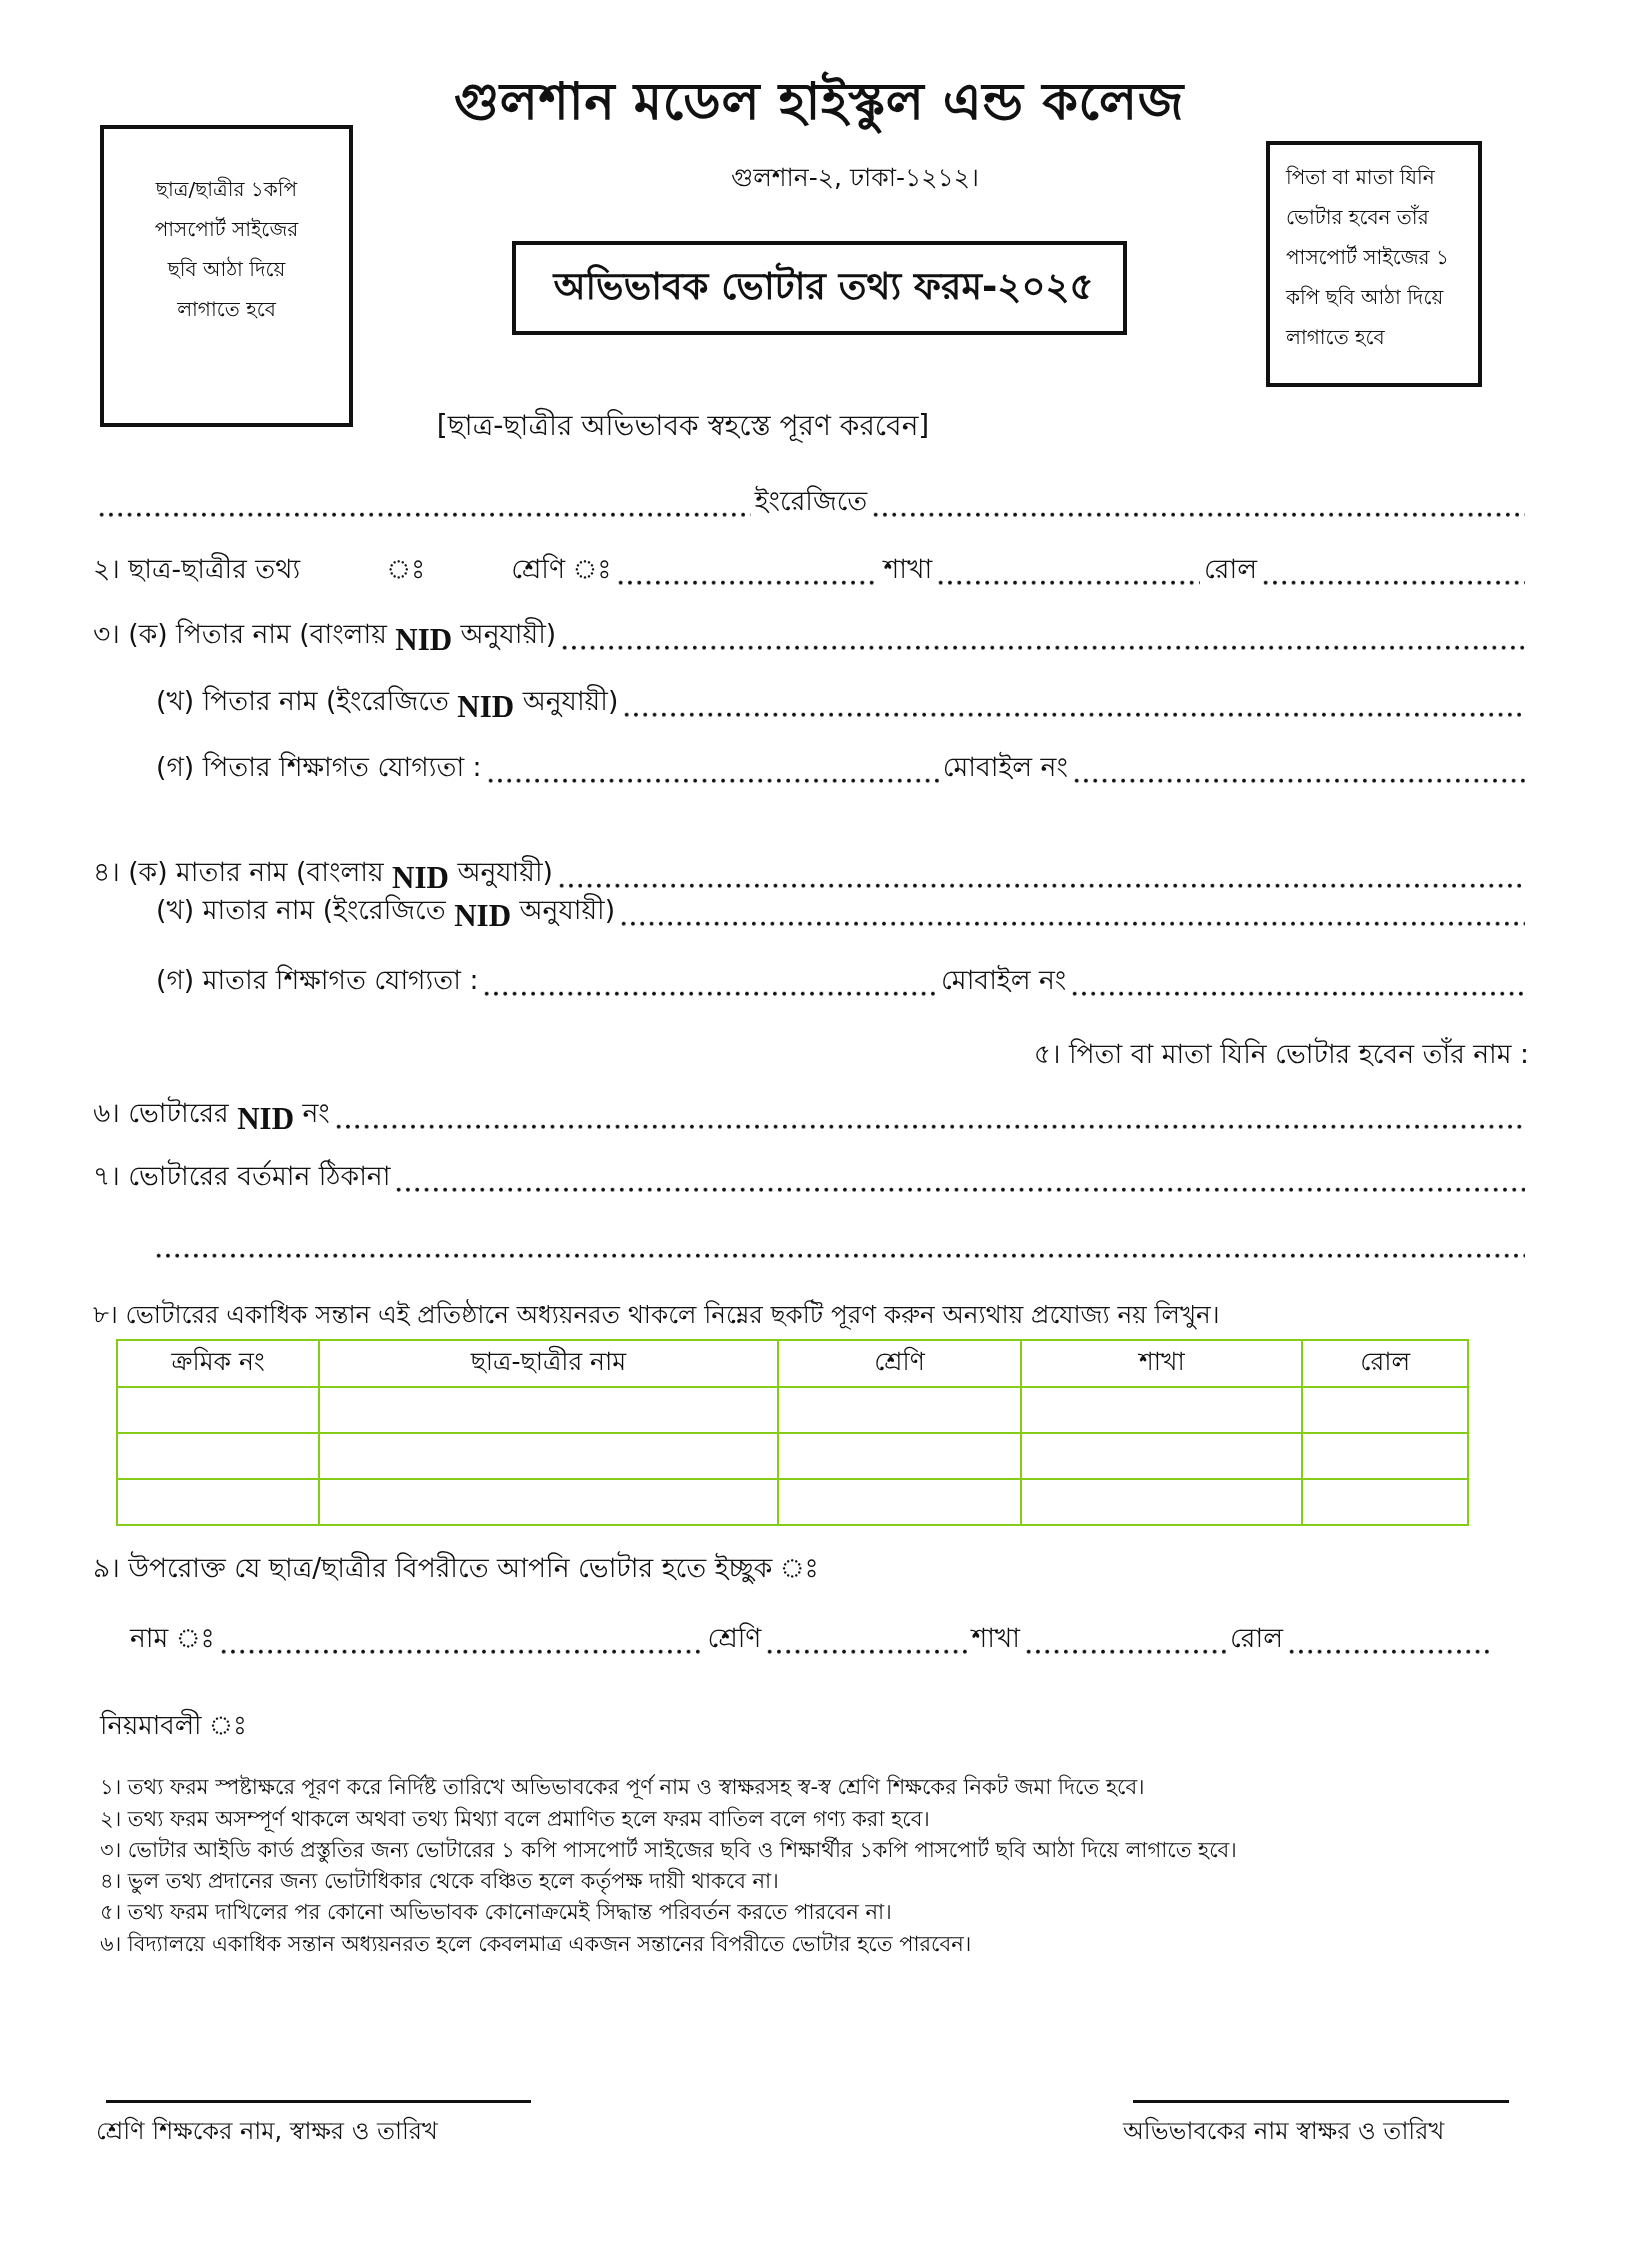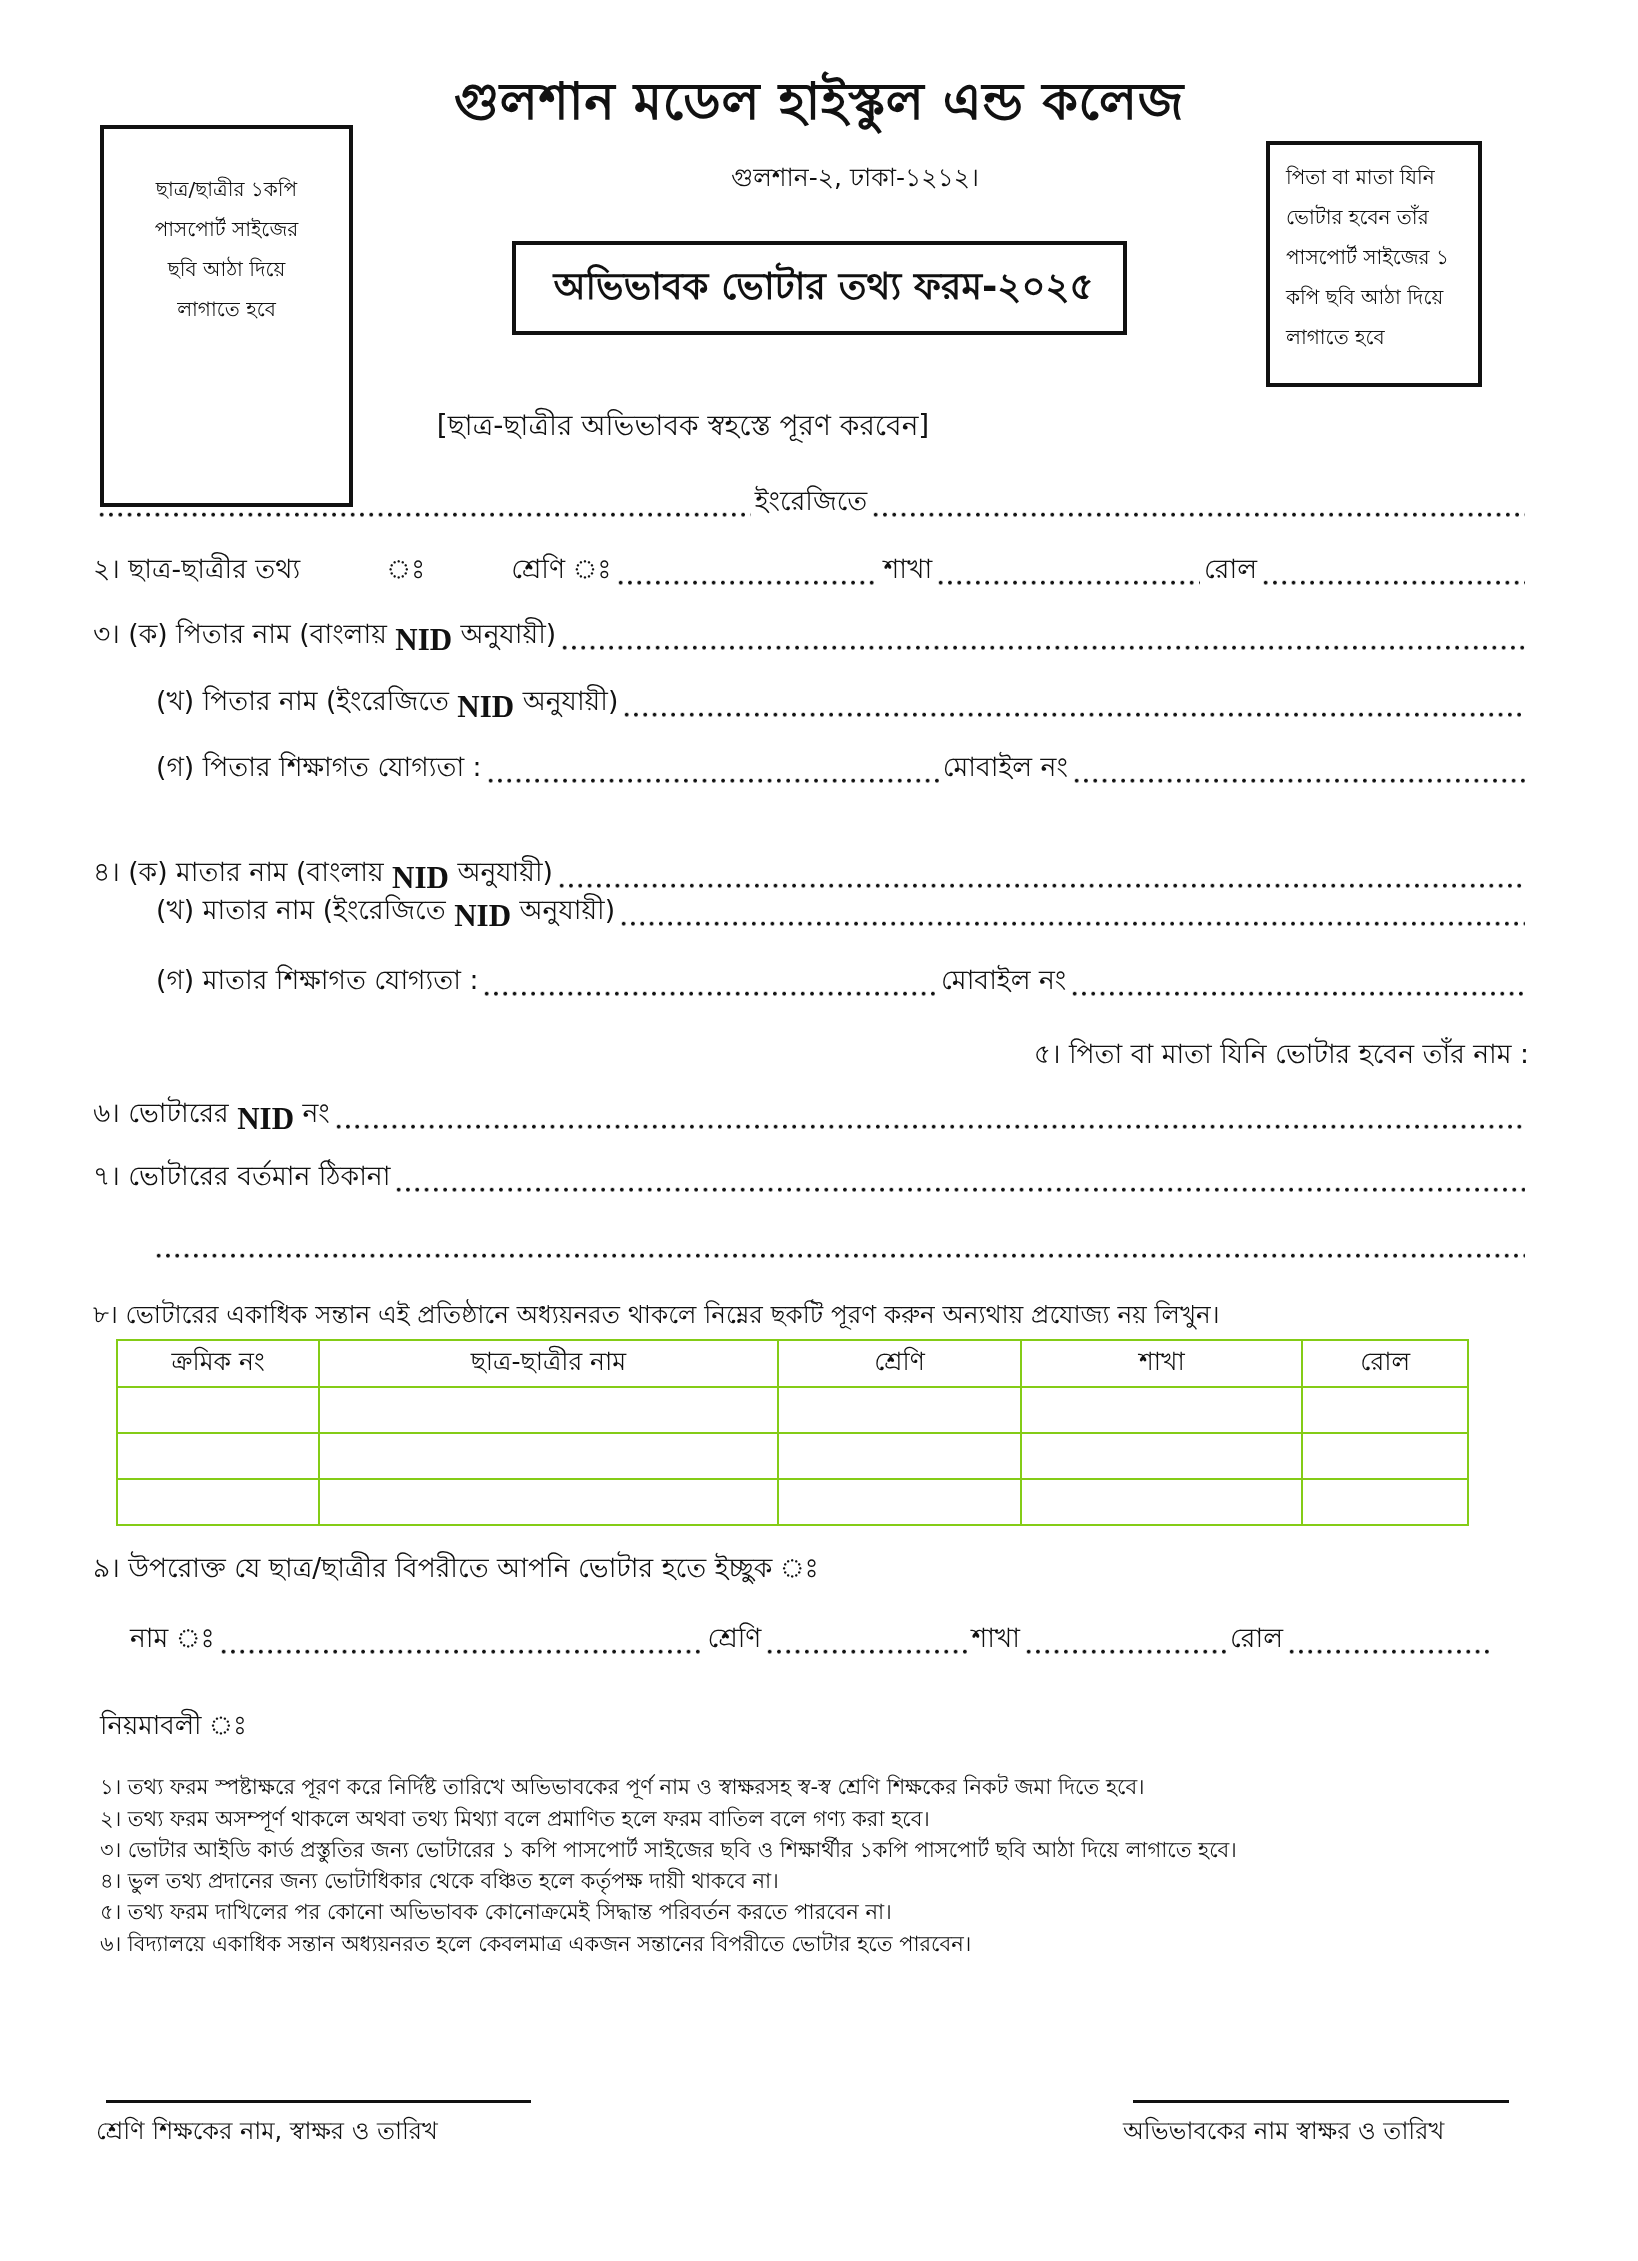--- a/index.html
+++ b/index.html
@@ -10,21 +10,21 @@
   .abs { position: absolute; }
   .school-name {
     left: 0; width: 1638px; top: 63px; text-align: center;
     font-size: 51px; font-weight: bold; letter-spacing: 0.7px; white-space: nowrap;
   }
   .address { left: 4px; width: 1638px; top: 158px; text-align: center; font-size: 25px; margin-left: 32px; }
   .photo-box {
     border: 4px solid #111; box-sizing: border-box;
     font-size: 20px; line-height: 40px; text-align: center;
   }
-  .photo-left { left: 100px; top: 125px; width: 253px; height: 382px; padding-top: 40px; }
+  .photo-left { left: 100px; top: 125px; width: 253px; height: 302px; padding-top: 40px; }
   .photo-right { left: 1266px; top: 141px; width: 216px; height: 246px; padding: 12px 9.3px 0 16px; text-align: left; }
   .title-box {
     left: 512px; top: 241px; width: 615px; height: 94px; border: 4px solid #111; box-sizing: border-box;
     display: flex; align-items: center; justify-content: center;
     font-size: 37px; font-weight: bold; white-space: nowrap; padding-left: 8px;
   }
   .instruction { left: 0; width: 1366px; top: 404px; text-align: center; font-size: 28px; }
   .row {
     left: 93px; width: 1436px; display: flex; align-items: flex-end;
     font-size: 26.6px; white-space: nowrap; height: 40px;

